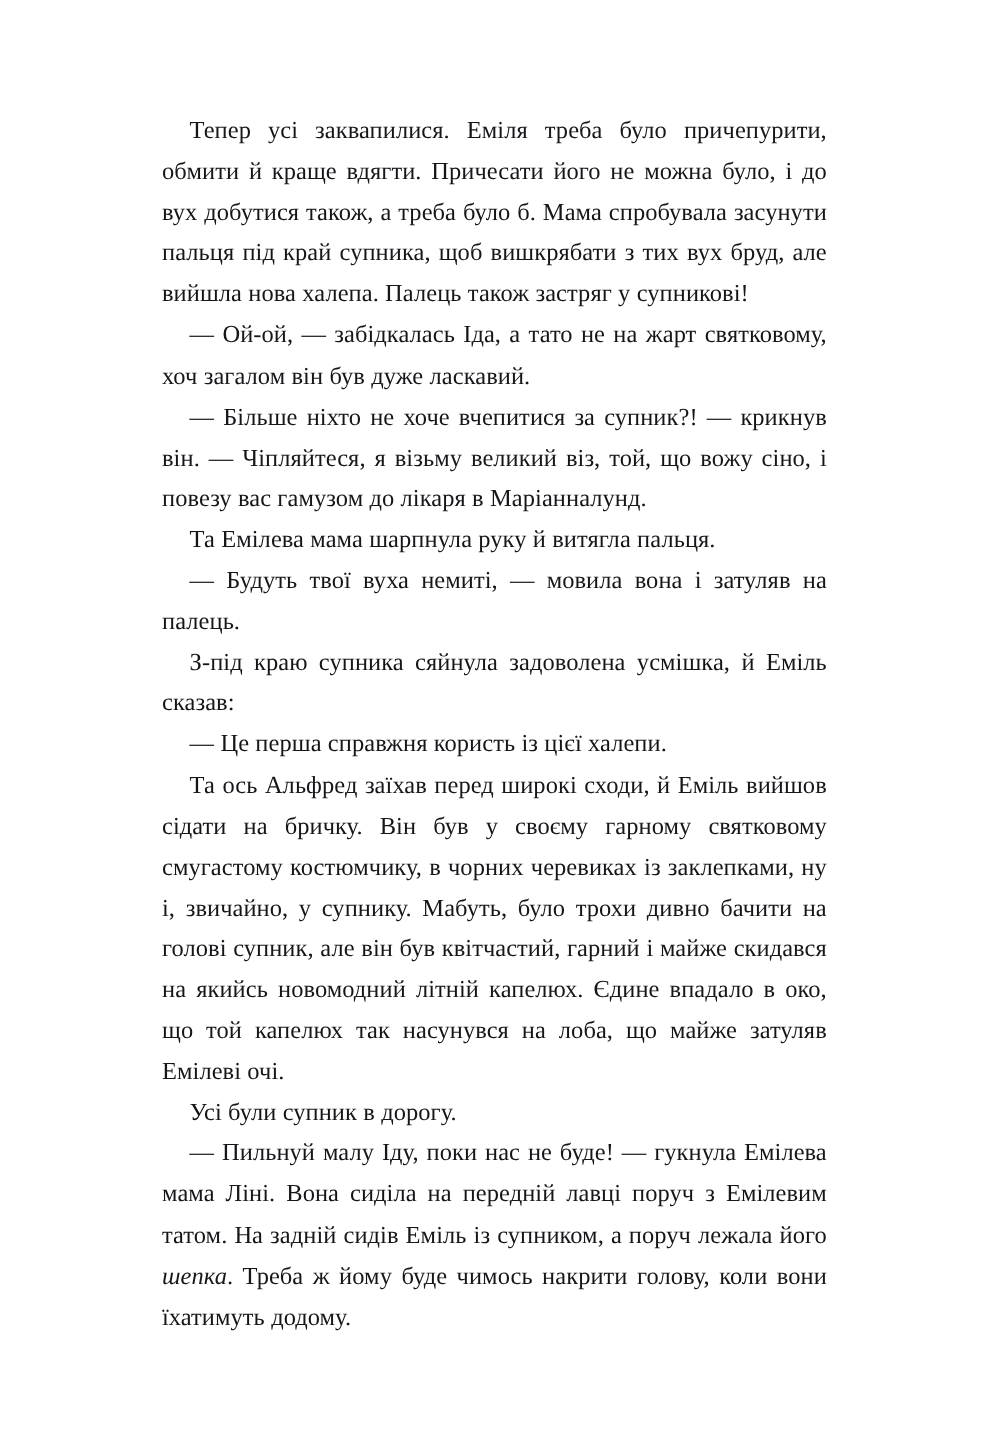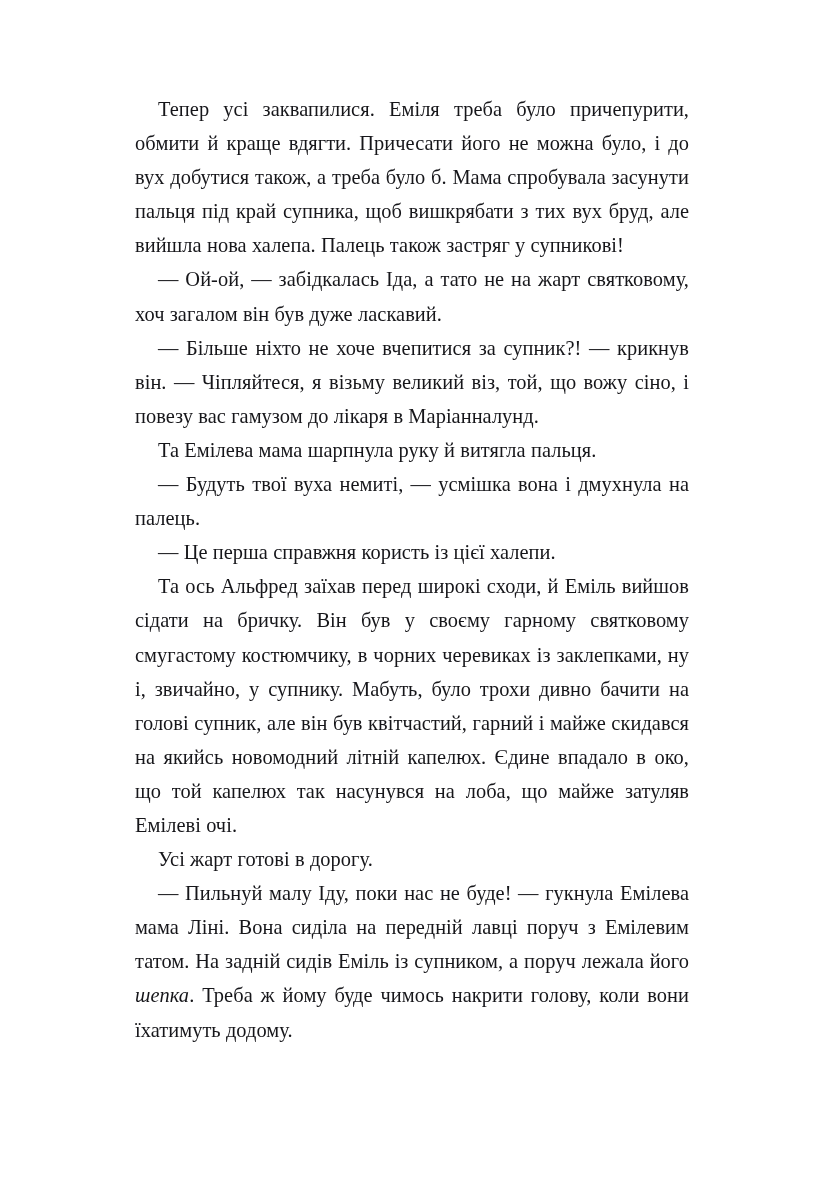--- a/index.html
+++ b/index.html
@@ -68,24 +68,25 @@
 <body>
 
 <div class="page">
 
   <div class="text-block">
 
     <p class="para">Тепер усі заквапилися. Еміля треба було причепурити, обмити й краще вдягти. Причесати його не можна було, і до вух добутися також, а треба було б. Мама спробувала засунути пальця під край супника, щоб вишкрябати з тих вух бруд, але вийшла нова халепа. Палець також застряг у супникові!</p>
     <p class="para">— Ой-ой, — забідкалась Іда, а тато не на жарт святковому, хоч загалом він був дуже ласкавий.</p>
     <p class="para">— Більше ніхто не хоче вчепитися за супник?! — крикнув він. — Чіпляйтеся, я візьму великий віз, той, що вожу сіно, і повезу вас гамузом до лікаря в Маріанналунд.</p>
     <p class="para">Та Емілева мама шарпнула руку й витягла пальця.</p>
-    <p class="para">— Будуть твої вуха немиті, — усмішка вона і дмухнула на палець.</p>
+    <p class="para">— Будуть твої вуха немиті, — мовила вона і затуляв на палець.</p>
+    <p class="para">З-під краю супника сяйнула задоволена усмішка, й Еміль сказав:</p>
     <p class="para">— Це перша справжня користь із цієї халепи.</p>
     <p class="para">Та ось Альфред заїхав перед широкі сходи, й Еміль вийшов сідати на бричку. Він був у своєму гарному святковому смугастому костюмчику, в чорних черевиках із заклепками, ну і, звичайно, у супнику. Мабуть, було трохи дивно бачити на голові супник, але він був квітчастий, гарний і майже скидався на якийсь новомодний літній капелюх. Єдине впадало в око, що той капелюх так насунувся на лоба, що майже затуляв Емілеві очі.</p>
-    <p class="para">Усі жарт готові в дорогу.</p>
+    <p class="para">Усі були супник в дорогу.</p>
 
     <p class="para">
       <span>— Пильнуй малу Іду, поки нас не буде! — гукнула Емілева мама Ліні. Вона сиділа на передній лавці поруч з Емілевим татом. На задній сидів Еміль із супником, а поруч лежала його </span><em class="italic">шепка</em><span>. Треба ж йому буде чимось накрити голову, коли вони їхатимуть додому.</span>
     </p>
 
   </div>
 
 
 </div>
 

